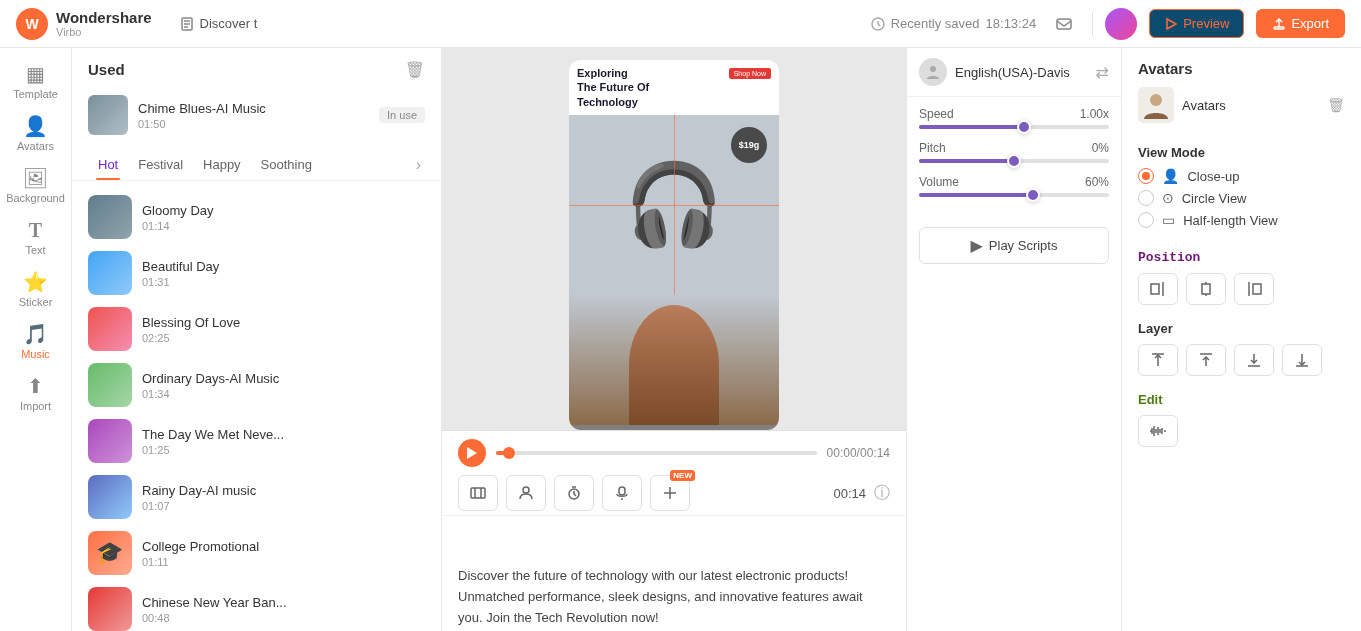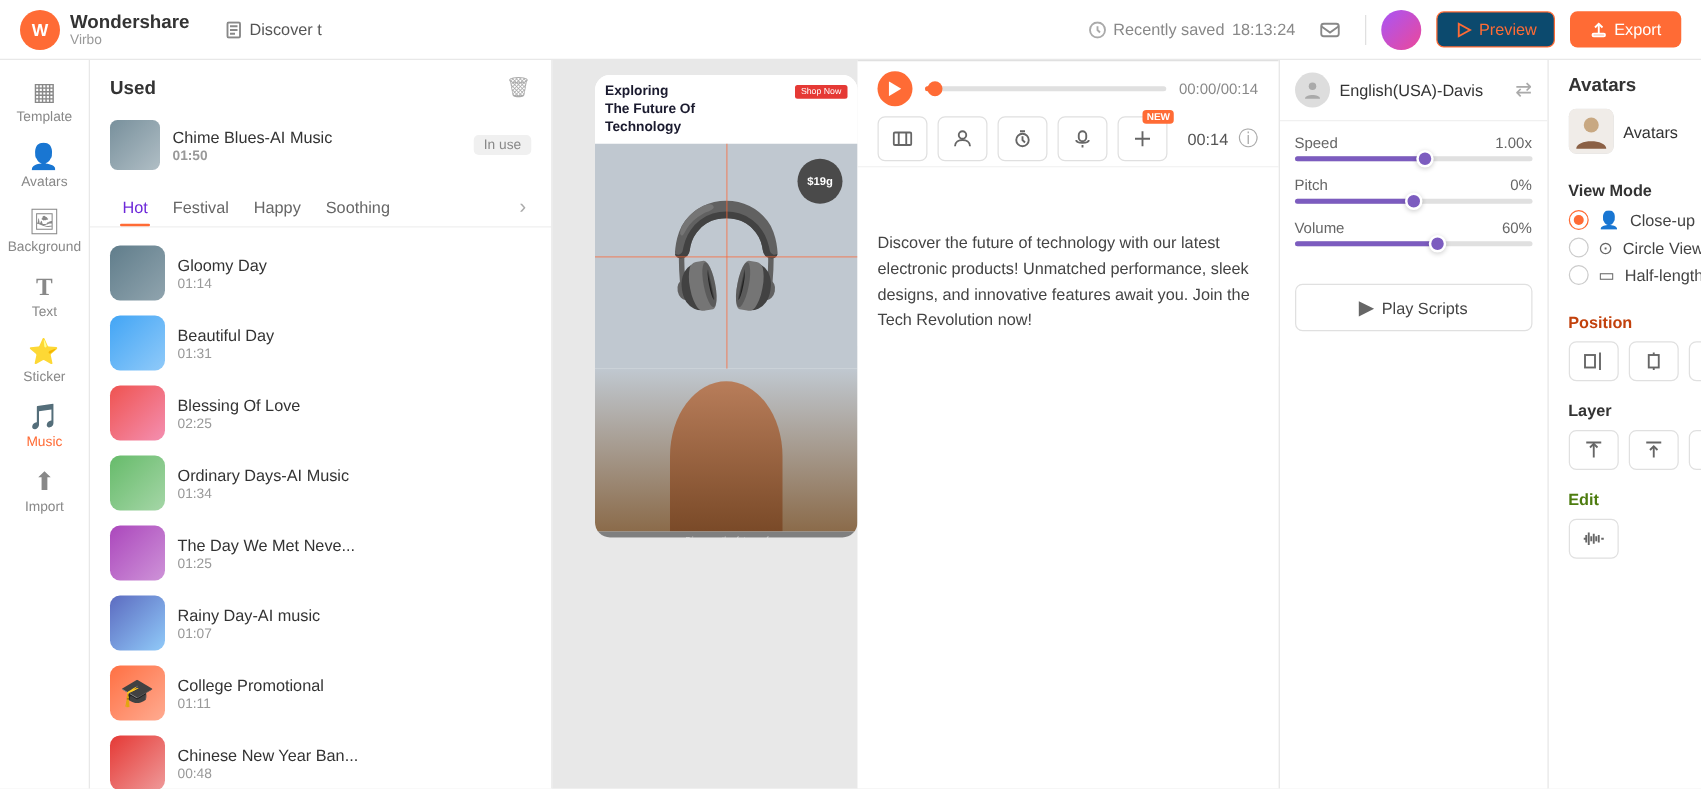--- a/index.html
+++ b/index.html
@@ -33,21 +33,21 @@
     
     .music-panel { width: 370px; background: #fff; border-right: 1px solid #e8e8e8; display: flex; flex-direction: column; flex-shrink: 0; overflow: hidden; }
     .panel-header { padding: 12px 16px 8px; }
     .used-header { display: flex; align-items: center; justify-content: space-between; margin-bottom: 10px; }
     .used-title { font-size: 15px; font-weight: 600; color: #333; }
     .delete-icon { color: #aaa; cursor: pointer; font-size: 16px; }
     .used-track { display: flex; align-items: center; gap: 10px; padding: 6px 0; }
     .track-thumb { width: 40px; height: 40px; border-radius: 6px; background: #e0e0e0; flex-shrink: 0; overflow: hidden; }
     .track-info { flex: 1; }
     .track-name { font-size: 13px; font-weight: 500; color: #333; }
-    .track-duration { font-size: 11px; color: #999; margin-top: 2px; font-weight: bold; }
+    .track-duration { font-size: 11px; color: #999; margin-top: 2px; }
     .in-use-badge { font-size: 11px; color: #888; background: #f0f0f0; border-radius: 4px; padding: 2px 8px; }
 
     
     .category-tabs { display: flex; align-items: center; padding: 0 16px; border-bottom: 1px solid #f0f0f0; gap: 0; }
     .cat-tab { padding: 8px 10px; font-size: 13px; color: #666; cursor: pointer; position: relative; white-space: nowrap; }
     .cat-tab.active { color: #6d28d9; font-weight: 400; }
     .cat-tab.active::after { content: ''; position: absolute; bottom: 0; left: 8px; right: 8px; height: 2px; background: #ff6b35; border-radius: 1px; }
     .cat-arrow { margin-left: auto; color: #aaa; cursor: pointer; padding: 4px; }
 
     
@@ -106,21 +106,21 @@
     .props-delete { color: #aaa; cursor: pointer; font-size: 14px; }
     .view-mode-section { margin-bottom: 16px; }
     .view-mode-title { font-size: 13px; font-weight: 600; color: #333; margin-bottom: 8px; }
     .radio-row { display: flex; align-items: center; gap: 8px; margin-bottom: 6px; cursor: pointer; }
     .radio-circle { width: 16px; height: 16px; border-radius: 50%; border: 1.5px solid #ccc; flex-shrink: 0; display: flex; align-items: center; justify-content: center; }
     .radio-circle.selected { border-color: #ff6b35; }
     .radio-dot { width: 8px; height: 8px; border-radius: 50%; background: #ff6b35; }
     .radio-icon { font-size: 14px; color: #666; }
     .radio-label { font-size: 13px; color: #444; }
     .position-section { margin-bottom: 16px; }
-    .position-title { font-size: 13px; font-weight: 600; color: #c2410c; margin-bottom: 8px; }
+    .position-title { font-size: 13px; font-weight: 600; color: #701a75; margin-bottom: 8px; font-family: Liberation Mono, monospace; }
     .position-row { display: flex; gap: 8px; }
     .pos-btn { width: 40px; height: 32px; border: 1.5px solid #e0e0e0; border-radius: 6px; display: flex; align-items: center; justify-content: center; cursor: pointer; font-size: 14px; color: #666; }
     .layer-section { margin-bottom: 16px; }
     .layer-title { font-size: 13px; font-weight: 600; color: #333; margin-bottom: 8px; }
     .layer-row { display: flex; gap: 8px; }
     .layer-btn { width: 40px; height: 32px; border: 1.5px solid #e0e0e0; border-radius: 6px; display: flex; align-items: center; justify-content: center; cursor: pointer; font-size: 14px; color: #666; }
     .edit-section { }
     .edit-title { font-size: 13px; font-weight: 600; color: #4d7c0f; margin-bottom: 8px; }
     .edit-btn { width: 40px; height: 32px; border: 1.5px solid #e0e0e0; border-radius: 6px; display: flex; align-items: center; justify-content: center; cursor: pointer; font-size: 16px; color: #666; }
 
@@ -148,21 +148,21 @@
     .thumb-rainy { background: linear-gradient(135deg, #5c6bc0, #90caf9); }
     .thumb-college { background: linear-gradient(135deg, #ff7043, #ffab91); overflow: hidden; display: flex; align-items: center; justify-content: center; font-size: 22px; }
     .thumb-chinese { background: linear-gradient(135deg, #e53935, #ef9a9a); }
     .thumb-used { background: linear-gradient(135deg, #78909c, #b0bec5); }
     
     
     .track-list::-webkit-scrollbar { width: 4px; }
     .track-list::-webkit-scrollbar-track { background: #f5f5f5; }
     .track-list::-webkit-scrollbar-thumb { background: #ddd; border-radius: 2px; }
 
-    .center-col { flex: 1; display: flex; flex-direction: row; background: #e8e8e8; padding-left: 34px; }
+    .center-col { flex: 1; display: flex; flex-direction: column; background: #e8e8e8; }
     .canvas-center { flex: 1; display: flex; align-items: flex-start; justify-content: center; padding-top: 12px; }
   </style>
 </head>
 <body>
 
 <div class="topbar">
   <div class="topbar-logo">
     <div class="logo-icon">W</div>
     <div style="display:flex;flex-direction:column;">
       <span class="logo-text">Wondershare</span>

